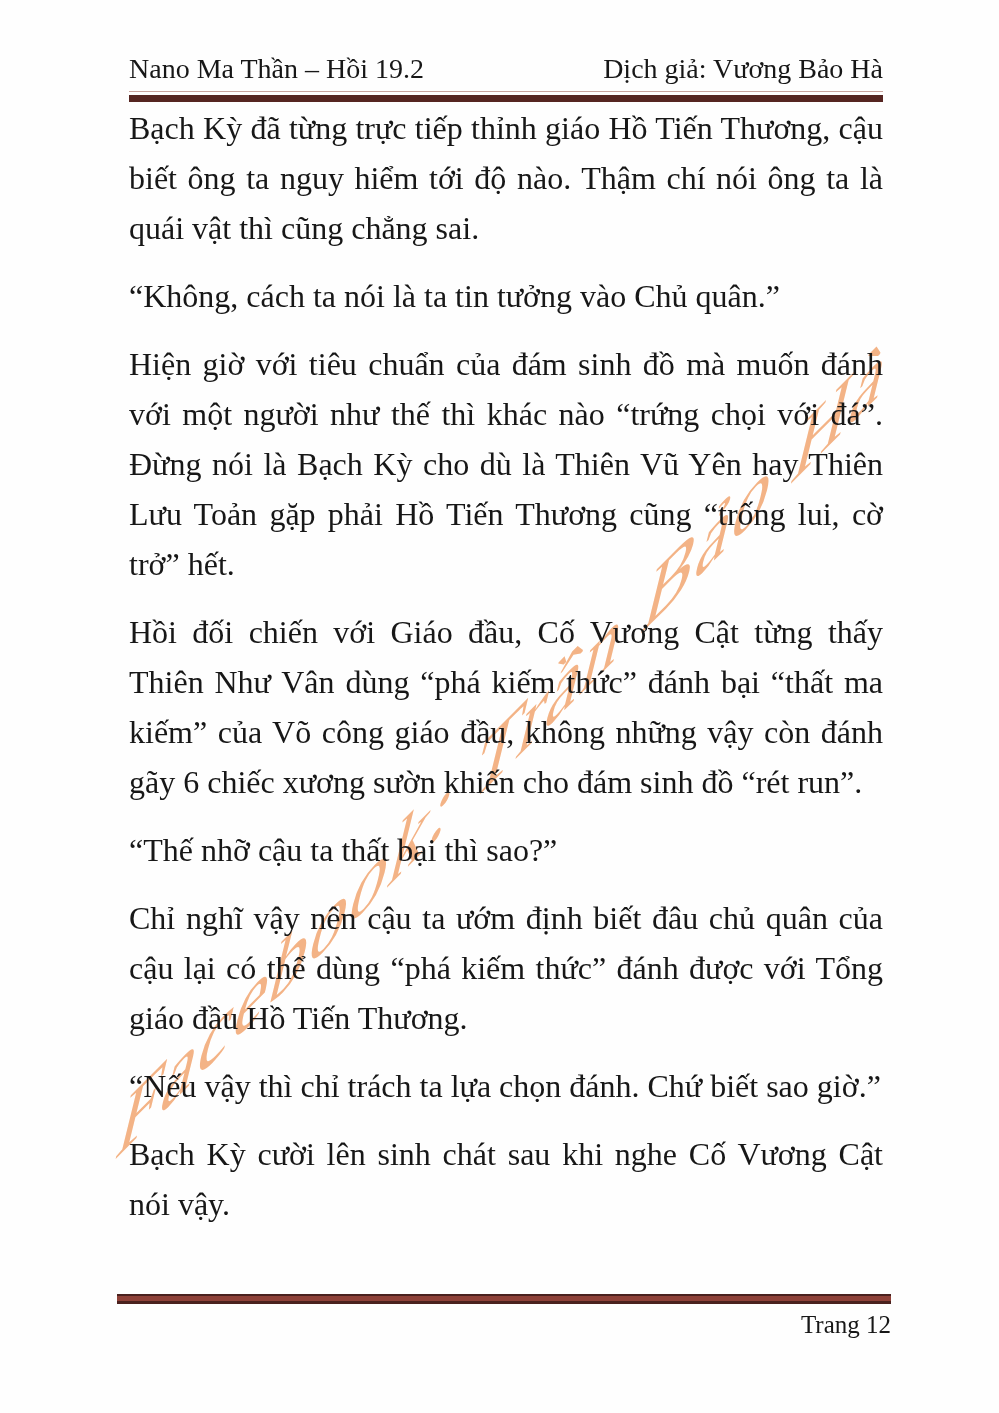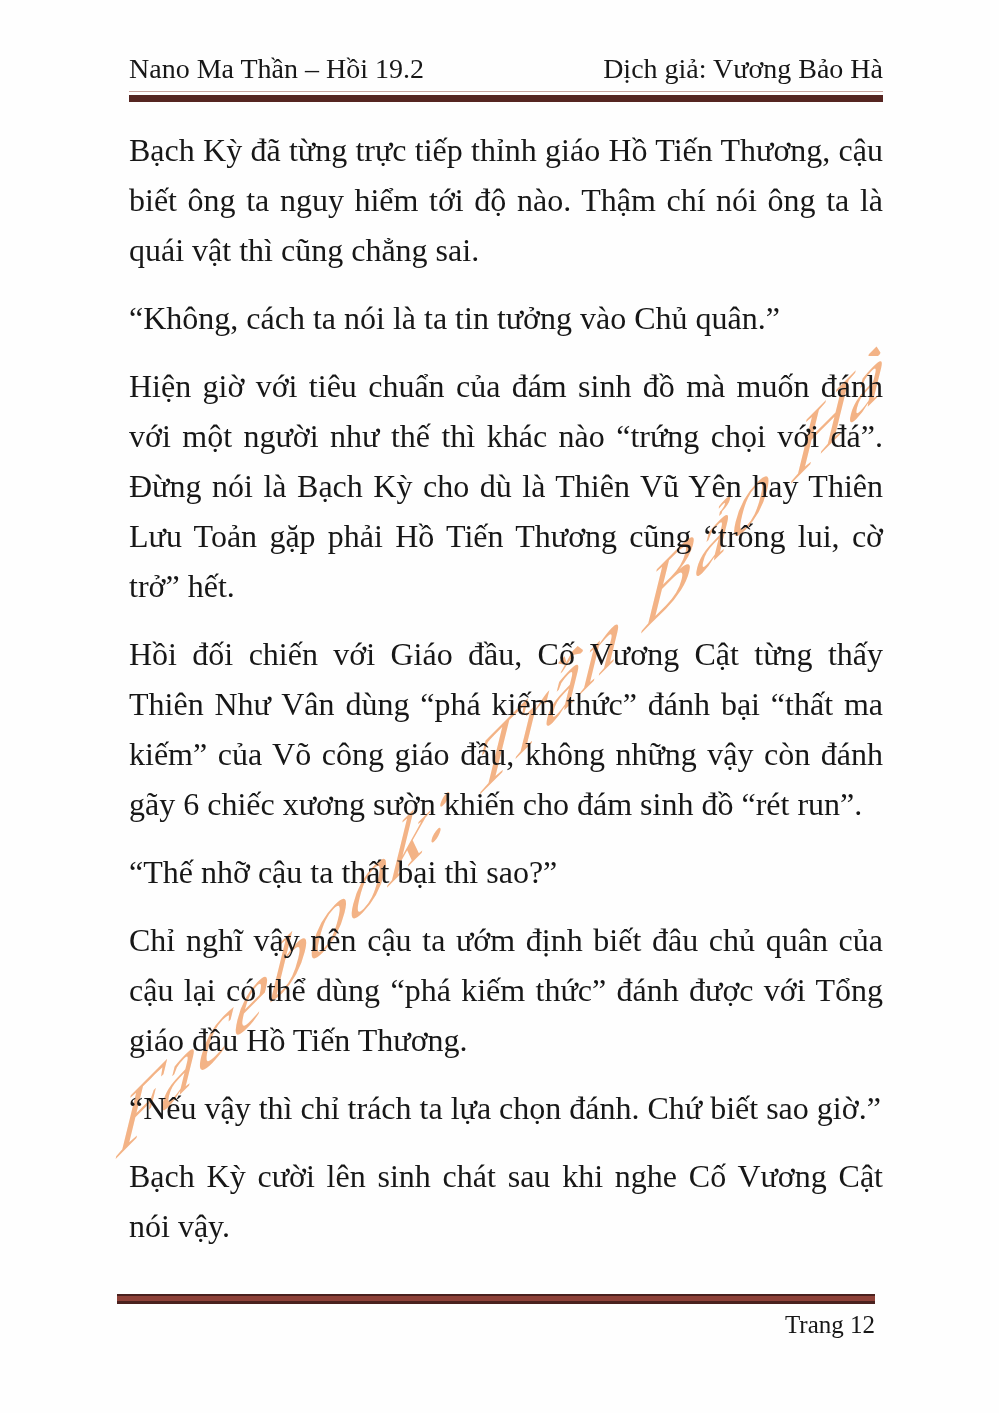--- a/index.html
+++ b/index.html
@@ -28,21 +28,21 @@
     margin-top:5px;
     height:11px;
     background:linear-gradient(to bottom,
       #c9a49e 0px, #c9a49e 1px,
       #fefefe 1px, #fefefe 4px,
       #552521 4px, #552521 11px);
   }
   .bodytext{
     position:relative;
     z-index:2;
-    margin-top:23px;
+    margin-top:1px;
     font-size:32px;
     line-height:50px;
     text-align:justify;
   }
   .bodytext p{
     margin:0 0 18px 0;
   }
   .watermark{
     position:absolute;
     z-index:1;
@@ -51,21 +51,21 @@
     font-size:74px;
     letter-spacing:3px;
     white-space:nowrap;
     color:#f3ad7c;
     opacity:.92;
     pointer-events:none;
     user-select:none;
   }
   .ftr{
     position:absolute;
-    left:117px; right:124px; top:1294px;
+    left:117px; right:108px; top:1294px;
   }
   .ftr-rule{
     height:11px;
     background:linear-gradient(to bottom,
       #4a211e 0px, #4a211e 2px,
       #8e4138 2px, #8e4138 7px,
       #4a211e 7px, #4a211e 10px,
       #fefefe 10px);
   }
   .page-num{

